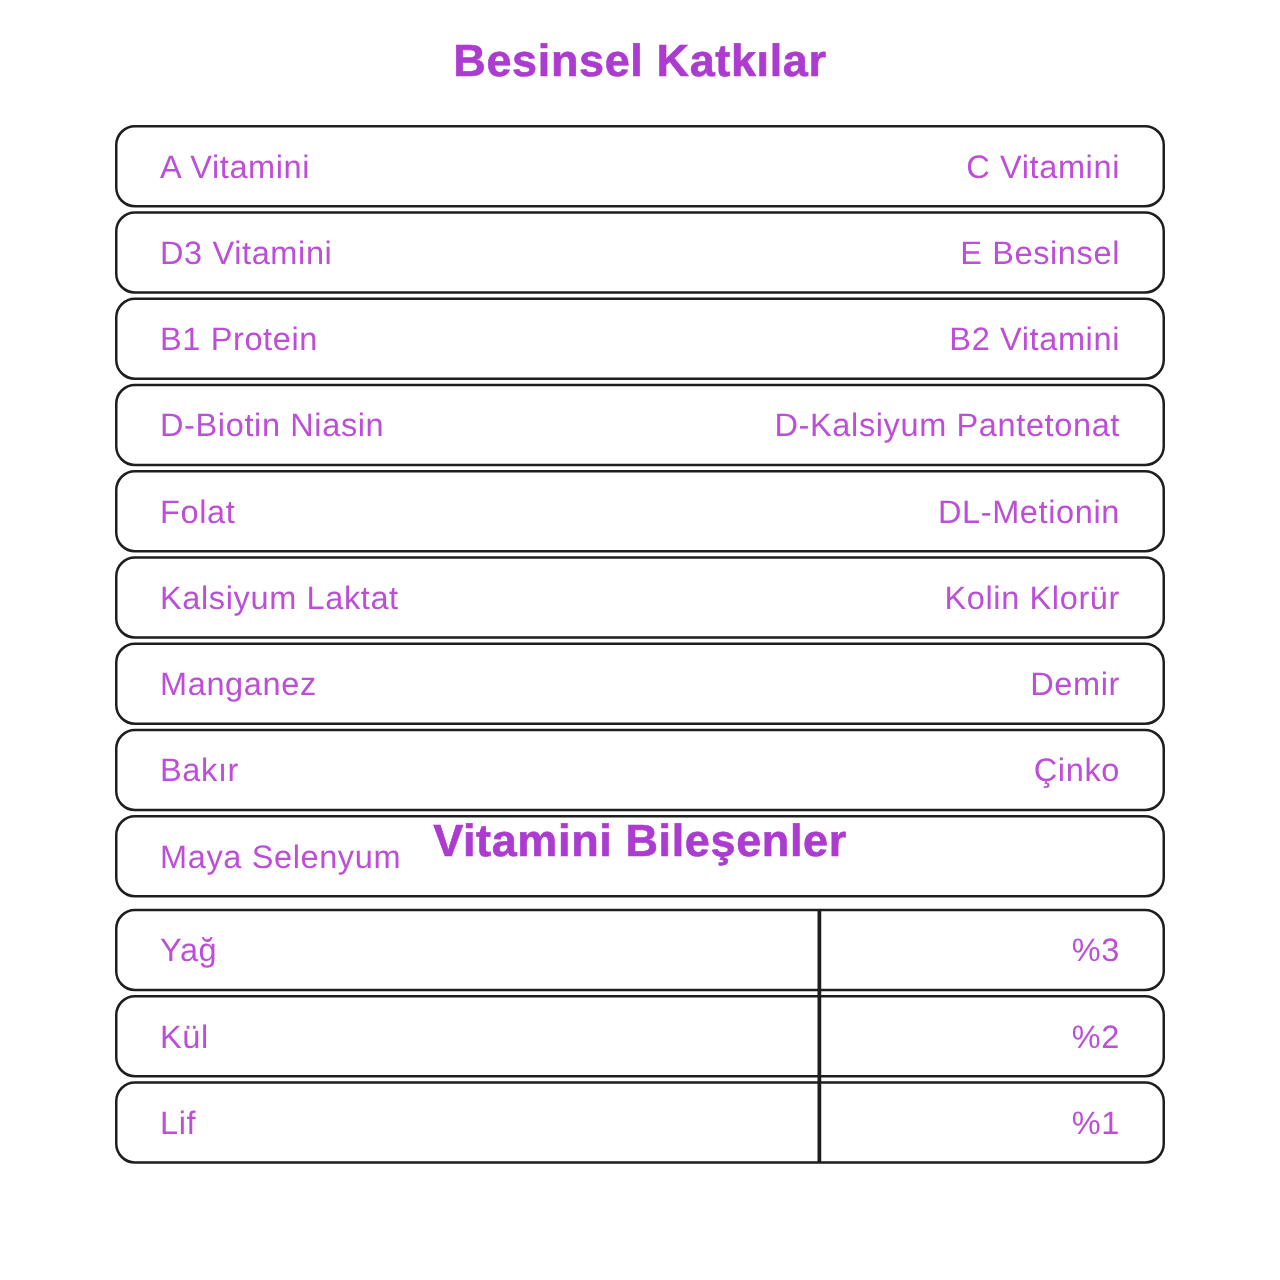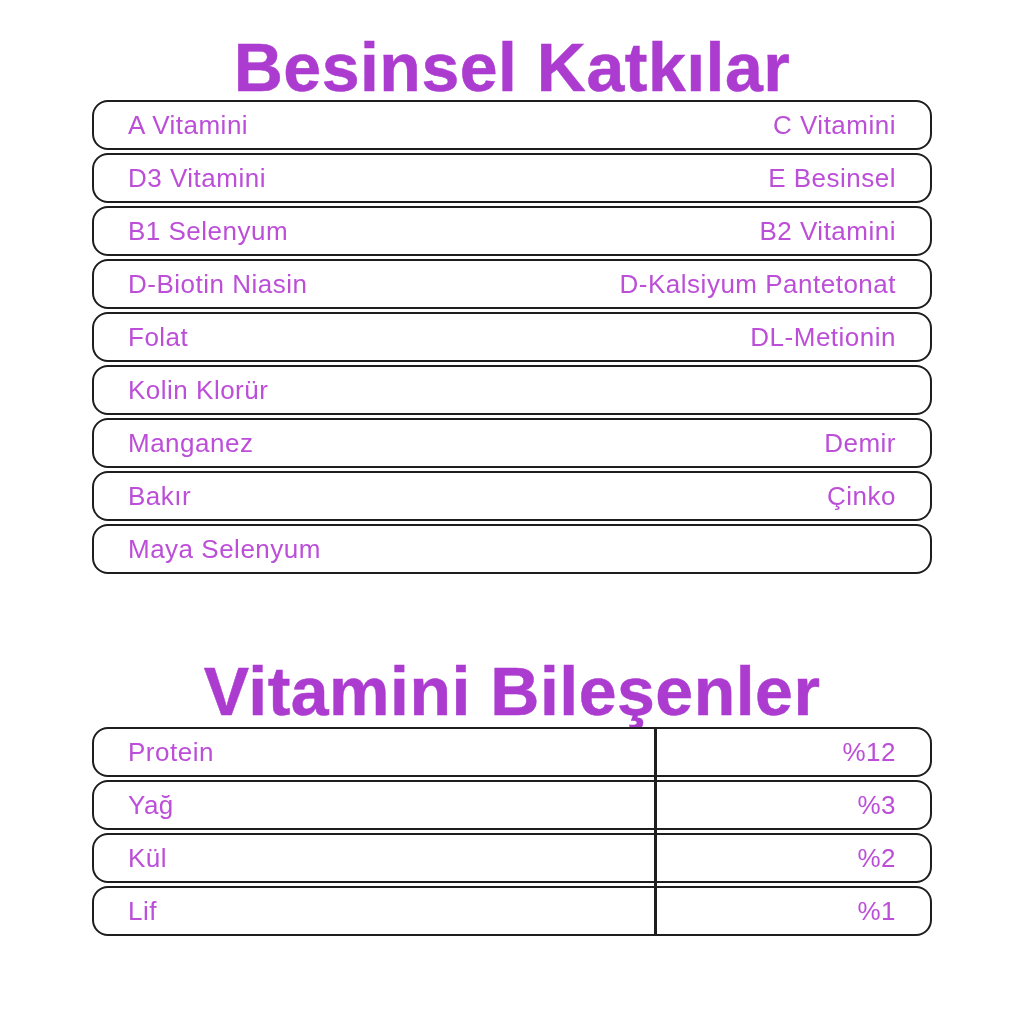--- a/index.html
+++ b/index.html
@@ -10,42 +10,42 @@
     position: relative;
     overflow: hidden;
   }
   .page { position: absolute; inset: 0; width: 1024px; height: 1024px; background: #ffffff; }
 
   .section-title {
     position: absolute;
     left: 0;
     width: 1024px;
     text-align: center;
-    font-size: 68px;
+    font-size: 36px;
     font-weight: 800;
     letter-spacing: 0.5px;
     color: #ac3bd0;
     -webkit-text-stroke: 0.5px #ac3bd0;
   }
   #title-nutritional { top: 28px; }
   #title-analytical  { top: 652px; }
 
   .table {
     position: absolute;
     left: 92px;
     width: 840px;
     display: flex;
     flex-direction: column;
     gap: 3px;
   }
   #table-nutritional { top: 100px; }
   #table-analytical  { top: 727px; }
 
   .row {
-    height: 50px;
+    height: 66px;
     background: #ffffff;
     border: 2.5px solid #1e1e1e;
     border-radius: 16px;
     display: flex;
     align-items: center;
     justify-content: space-between;
     padding: 0 34px;
   }
   .cell {
     font-size: 26px;
@@ -78,32 +78,33 @@
   <div class="table" id="table-nutritional">
     <div class="row">
       <span class="cell left">A Vitamini</span>
       <span class="cell right">C Vitamini</span>
     </div>
     <div class="row">
       <span class="cell left">D3 Vitamini</span>
       <span class="cell right">E Besinsel</span>
     </div>
     <div class="row">
-      <span class="cell left">B1 Selenyum</span>
+      <span class="cell left">B1 Protein</span>
       <span class="cell right">B2 Vitamini</span>
     </div>
     <div class="row">
       <span class="cell left">D-Biotin Niasin</span>
       <span class="cell right">D-Kalsiyum Pantetonat</span>
     </div>
     <div class="row">
       <span class="cell left">Folat</span>
       <span class="cell right">DL-Metionin</span>
     </div>
     <div class="row">
+      <span class="cell left">Kalsiyum Laktat</span>
       <span class="cell right">Kolin Klorür</span>
     </div>
     <div class="row">
       <span class="cell left">Manganez</span>
       <span class="cell right">Demir</span>
     </div>
     <div class="row">
       <span class="cell left">Bakır</span>
       <span class="cell right">Çinko</span>
     </div>
@@ -111,24 +112,20 @@
       <span class="cell left">Maya Selenyum</span>
       <span class="cell right"></span>
     </div>
   </div>
 
   <h1 class="section-title" id="title-analytical">Vitamini Bileşenler</h1>
 
   <div class="table" id="table-analytical">
     <div class="col-divider"></div>
     <div class="row">
-      <span class="cell left">Protein</span>
-      <span class="cell right">%12</span>
-    </div>
-    <div class="row">
       <span class="cell left">Yağ</span>
       <span class="cell right">%3</span>
     </div>
     <div class="row">
       <span class="cell left">Kül</span>
       <span class="cell right">%2</span>
     </div>
     <div class="row">
       <span class="cell left">Lif</span>
       <span class="cell right">%1</span>

